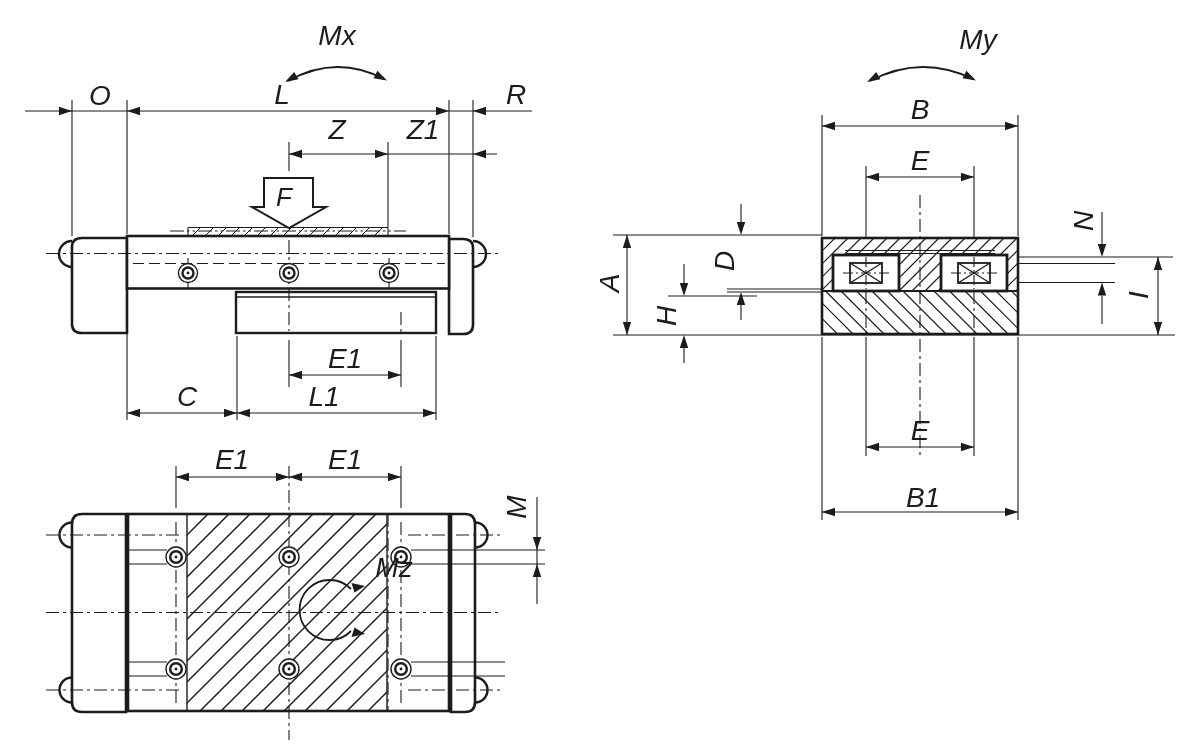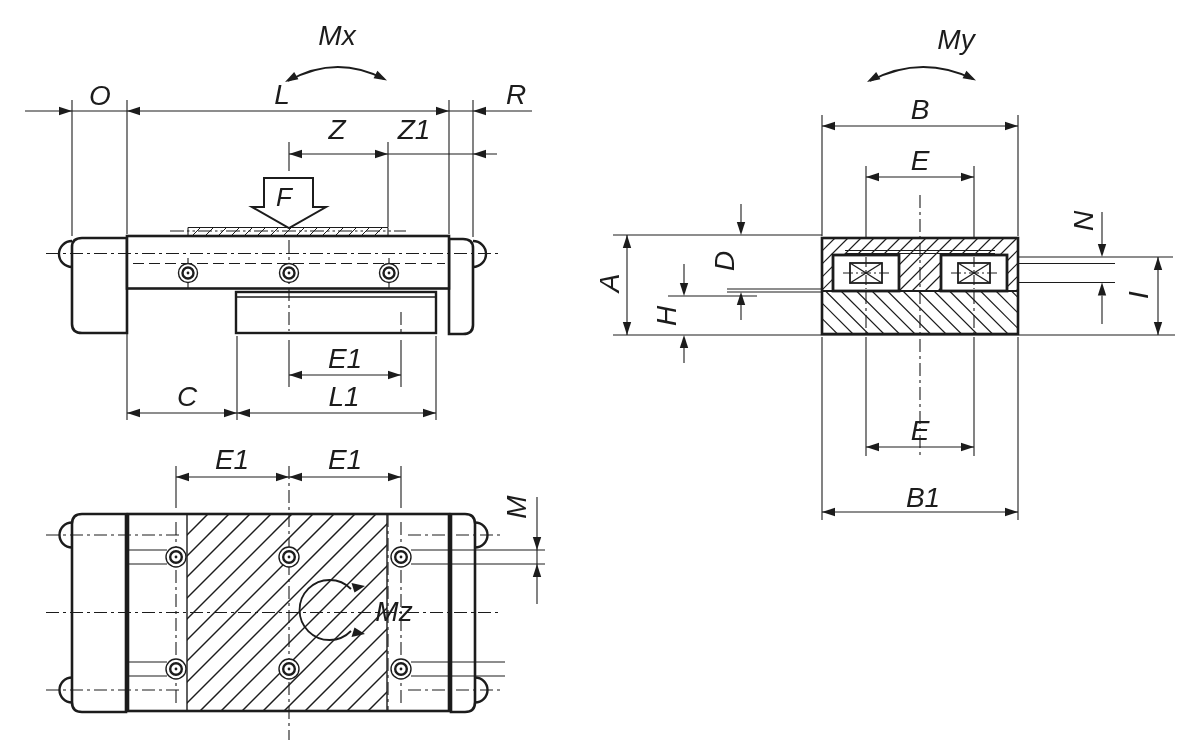--- a/index.html
+++ b/index.html
@@ -346,32 +346,32 @@
   <polygon points="822,512 835,507.8 835,516.2" fill="#1c1c1c" stroke="none"></polygon>
   <polygon points="1018,512 1005,507.8 1005,516.2" fill="#1c1c1c" stroke="none"></polygon>
 </g>
 </svg>
 
 <div class="lbl" style="left:100px; top:96px">O</div>
 <div class="lbl" style="left:282px; top:95px">L</div>
 <div class="lbl" style="left:516px; top:95px">R</div>
 <div class="lbl" style="left:337px; top:36px">Mx</div>
 <div class="lbl" style="left:337px; top:130px">Z</div>
-<div class="lbl" style="left:414px; top:130px">Z1</div>
+<div class="lbl" style="left:423px; top:130px">Z1</div>
 <div class="lbl small" style="left:284px; top:197px">F</div>
 <div class="lbl" style="left:345px; top:359px">E1</div>
 <div class="lbl" style="left:187px; top:397px">C</div>
-<div class="lbl" style="left:344px; top:397px">L1</div>
+<div class="lbl" style="left:324px; top:397px">L1</div>
 
 <div class="lbl" style="left:232px; top:460px">E1</div>
 <div class="lbl" style="left:345px; top:460px">E1</div>
 <div class="lbl vert" style="left:517px; top:507px">M</div>
-<div class="lbl" style="left:394px; top:612px">Mz</div>
-
-<div class="lbl" style="left:956px; top:40px">My</div>
+<div class="lbl" style="left:394px; top:568px">Mz</div>
+
+<div class="lbl" style="left:978px; top:40px">My</div>
 <div class="lbl" style="left:920px; top:110px">B</div>
 <div class="lbl" style="left:920px; top:161px">E</div>
 <div class="lbl vert" style="left:610px; top:283px">A</div>
 <div class="lbl vert" style="left:667px; top:316px">H</div>
 <div class="lbl vert" style="left:725px; top:261px">D</div>
 <div class="lbl vert" style="left:1084px; top:221px">N</div>
 <div class="lbl vert" style="left:1139px; top:295px">I</div>
 <div class="lbl" style="left:920px; top:431px">E</div>
 <div class="lbl" style="left:923px; top:498px">B1</div>
 

